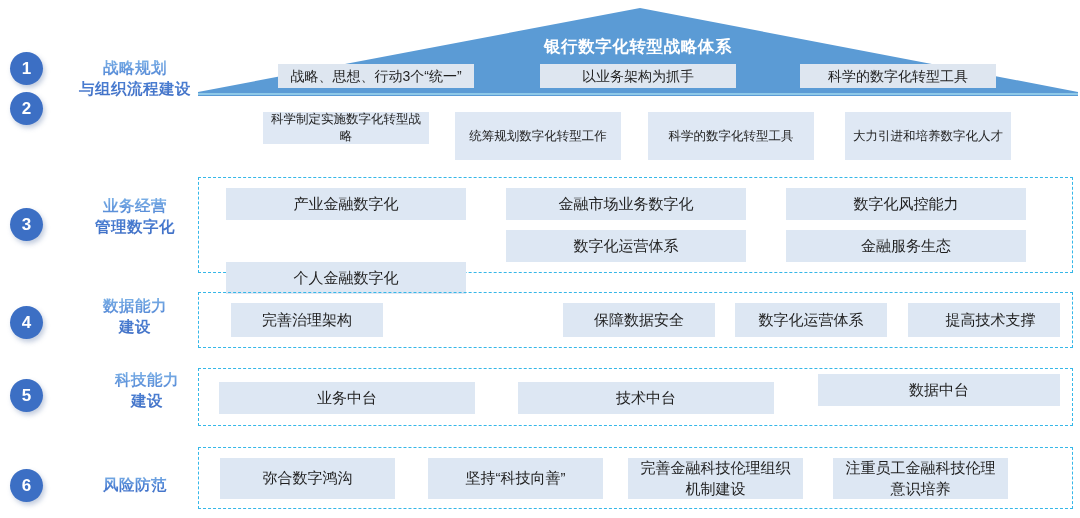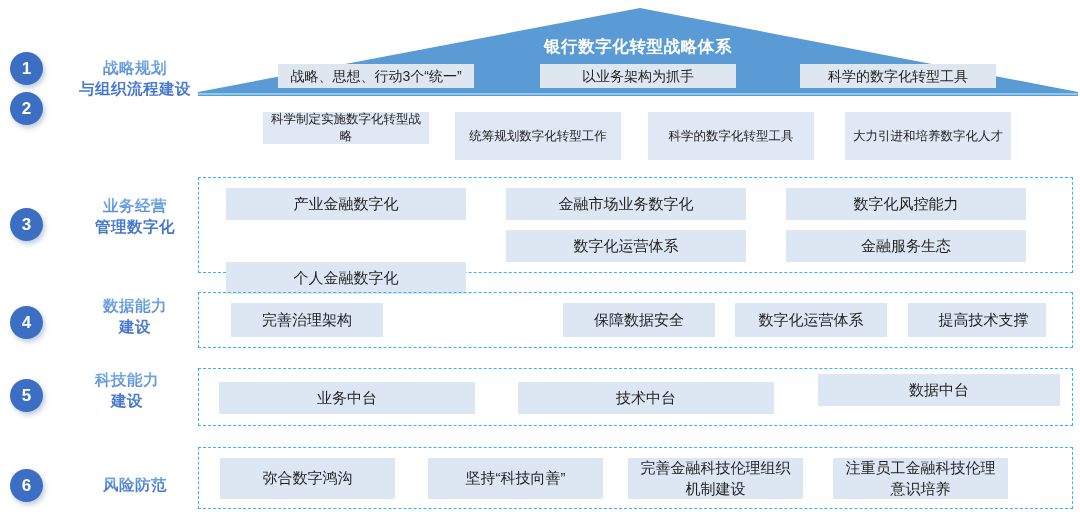--- a/index.html
+++ b/index.html
@@ -127,21 +127,21 @@
     <div>管理数字化</div>
   </div>
   <div class="rail-label" style="left:60px; top:58px; width:150px;">
     <div>战略规划</div>
     <div>与组织流程建设</div>
   </div>
   <div class="rail-label" style="left:60px; top:296px; width:150px;">
     <div>数据能力</div>
     <div>建设</div>
   </div>
-  <div class="rail-label" style="left:52px; top:370px; width:150px;">
+  <div class="rail-label" style="left:72px; top:370px; width:150px;">
     <div>科技能力</div>
     <div>建设</div>
   </div>
   <div class="rail-label" style="left:60px; top:475px; width:150px;">
     <div>风险防范</div>
   </div>
 
   <svg class="roof" viewBox="0 0 880 88" preserveAspectRatio="none">
     <polygon points="0,84 442,0 880,84 880,88 0,88" fill="#5b9bd5"></polygon>
   </svg>
@@ -162,21 +162,21 @@
   <div class="chip" style="left:506px; top:188px; width:240px; height:32px;">金融市场业务数字化</div>
   <div class="chip" style="left:786px; top:188px; width:240px; height:32px;">数字化风控能力</div>
   <div class="chip" style="left:226px; top:230px; width:240px; height:32px;margin-top:32px;">个人金融数字化</div>
   <div class="chip" style="left:506px; top:230px; width:240px; height:32px;">数字化运营体系</div>
   <div class="chip" style="left:786px; top:230px; width:240px; height:32px;">金融服务生态</div>
 
   <div class="dash-group" style="left:198px; top:292px; width:875px; height:56px;"></div>
   <div class="chip" style="left:219px; top:303px; width:152px; height:34px;margin-left:12px;">完善治理架构</div>
   <div class="chip" style="left:563px; top:303px; width:152px; height:34px;">保障数据安全</div>
   <div class="chip" style="left:735px; top:303px; width:152px; height:34px;">数字化运营体系</div>
-  <div class="chip" style="left:908px; top:303px; width:138px; height:34px;padding-left:19px;">提高技术支撑</div>
+  <div class="chip" style="left:908px; top:303px; width:152px; height:34px;padding-left:19px;">提高技术支撑</div>
 
   <div class="dash-group" style="left:198px; top:368px; width:875px; height:58px;"></div>
   <div class="chip" style="left:219px; top:382px; width:256px; height:32px;">业务中台</div>
   <div class="chip" style="left:518px; top:382px; width:256px; height:32px;">技术中台</div>
   <div class="chip" style="left:818px; top:374px; width:242px; height:32px;">数据中台</div>
 
   <div class="dash-group" style="left:198px; top:447px; width:875px; height:62px;"></div>
   <div class="chip" style="left:220px; top:458px; width:175px; height:41px;">弥合数字鸿沟</div>
   <div class="chip" style="left:428px; top:458px; width:175px; height:41px;">坚持“科技向善”</div>
   <div class="chip" style="left:628px; top:458px; width:175px; height:41px;">完善金融科技伦理组织机制建设</div>

